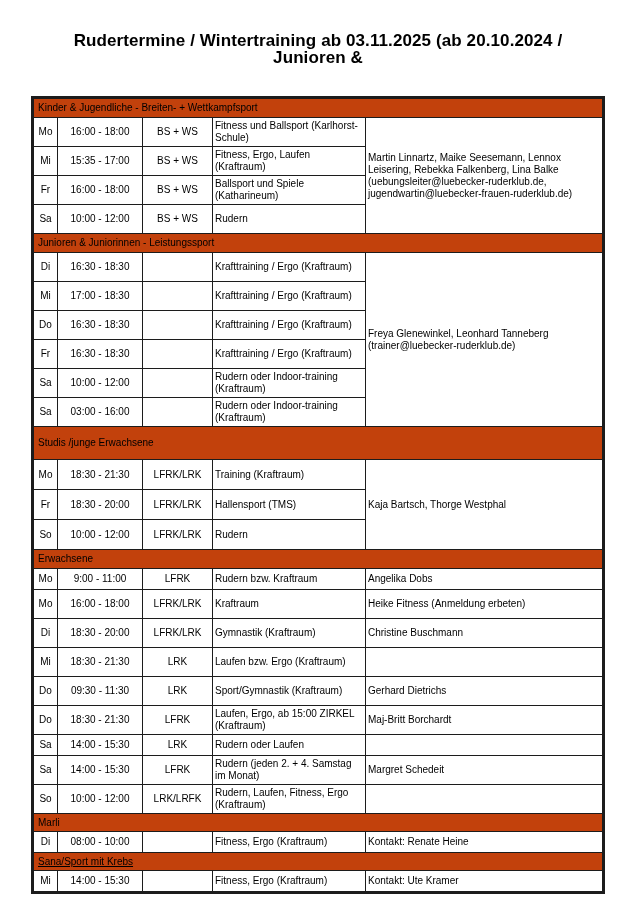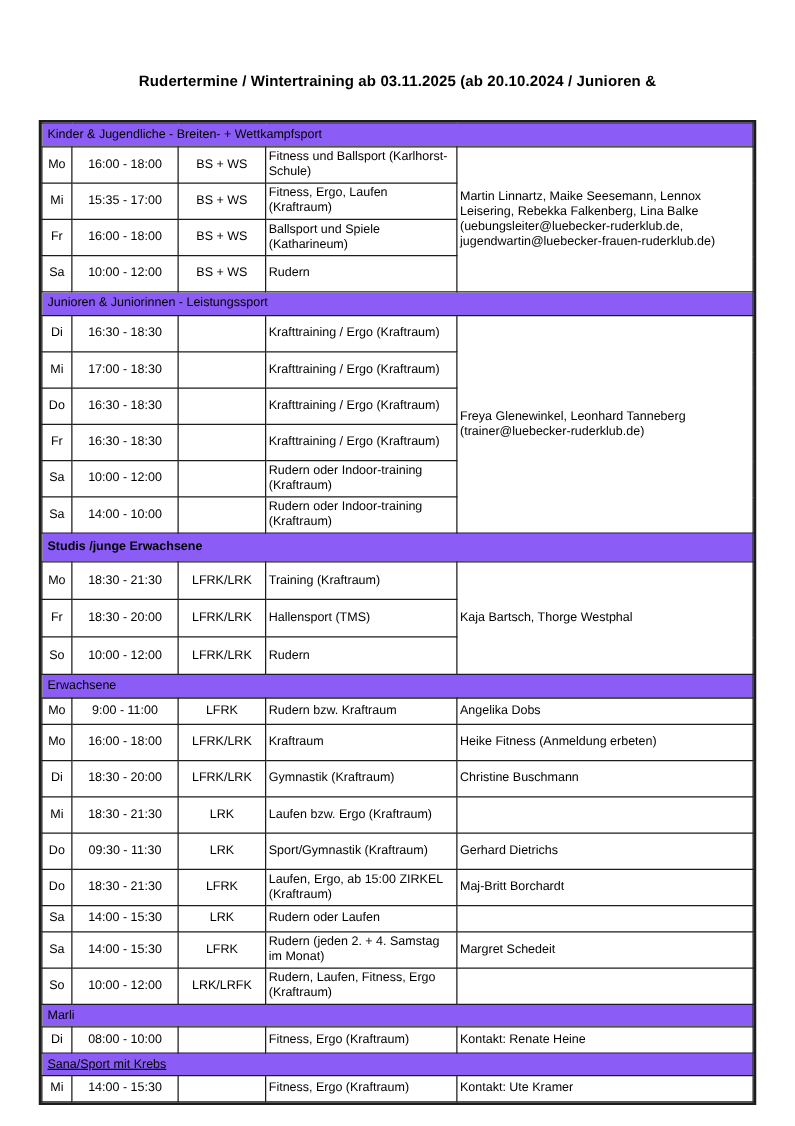--- a/index.html
+++ b/index.html
@@ -10,25 +10,25 @@
     color: #000000;
   }
   .page {
     position: relative;
     width: 636px;
     height: 901px;
     background: #ffffff;
     overflow: hidden;
   }
   .doc-title {
-    margin: 57px auto 0 auto;
+    margin: 33px auto 0 auto;
     max-width: 510px;
     text-align: center;
     font-weight: bold;
-    font-size: 12px;
+    font-size: 17px;
     line-height: 16.5px;
     letter-spacing: 0.1px;
   }
   .table-wrap {
     position: absolute;
     left: 31px;
     top: 96px;
     width: 574px;
     border: 2px solid #1c1c1c;
     box-sizing: border-box;
@@ -42,21 +42,21 @@
   table.schedule td {
     border: 1px solid #1c1c1c;
     font-size: 10px;
     line-height: 12px;
     vertical-align: middle;
     padding: 1px 2px;
     overflow: hidden;
     box-sizing: border-box;
   }
   tr.sec-head td {
-    background: #8b5cf6;
+    background: #c2410c;
     text-align: left;
     padding: 2px 4px;
     font-size: 10px;
   }
   td.c-day, td.c-time, td.c-code { text-align: center; padding: 1px 1px; }
   td.c-act, td.c-contact { text-align: left; padding: 1px 4px 1px 3px; margin-top: 15px; }
 </style>
 </head>
 <body>
 
@@ -131,25 +131,25 @@
             <td class="c-act">Krafttraining /  Ergo (Kraftraum)</td>
           </tr>
           <tr style="height: 29px;">
             <td class="c-day">Sa</td>
             <td class="c-time">10:00 - 12:00</td>
             <td class="c-code"></td>
             <td class="c-act">Rudern oder Indoor-training (Kraftraum)</td>
           </tr>
           <tr style="height: 29px;">
             <td class="c-day">Sa</td>
-            <td class="c-time">14:00 - 10:00</td>
+            <td class="c-time">03:00 - 16:00</td>
             <td class="c-code"></td>
             <td class="c-act">Rudern oder Indoor-training (Kraftraum)</td>
           </tr>
-          <tr class="sec-head" style="height: 23px; font-weight: bold;">
+          <tr class="sec-head" style="height: 33px;">
             <td class="" colspan="5">Studis /junge Erwachsene</td>
           </tr>
           <tr style="height: 30px;">
             <td class="c-day">Mo</td>
             <td class="c-time">18:30 - 21:30</td>
             <td class="c-code">LFRK/LRK</td>
             <td class="c-act">Training (Kraftraum)</td>
             <td class="c-contact" rowspan="3">Kaja Bartsch, Thorge Westphal</td>
           </tr>
           <tr style="height: 30px;">

